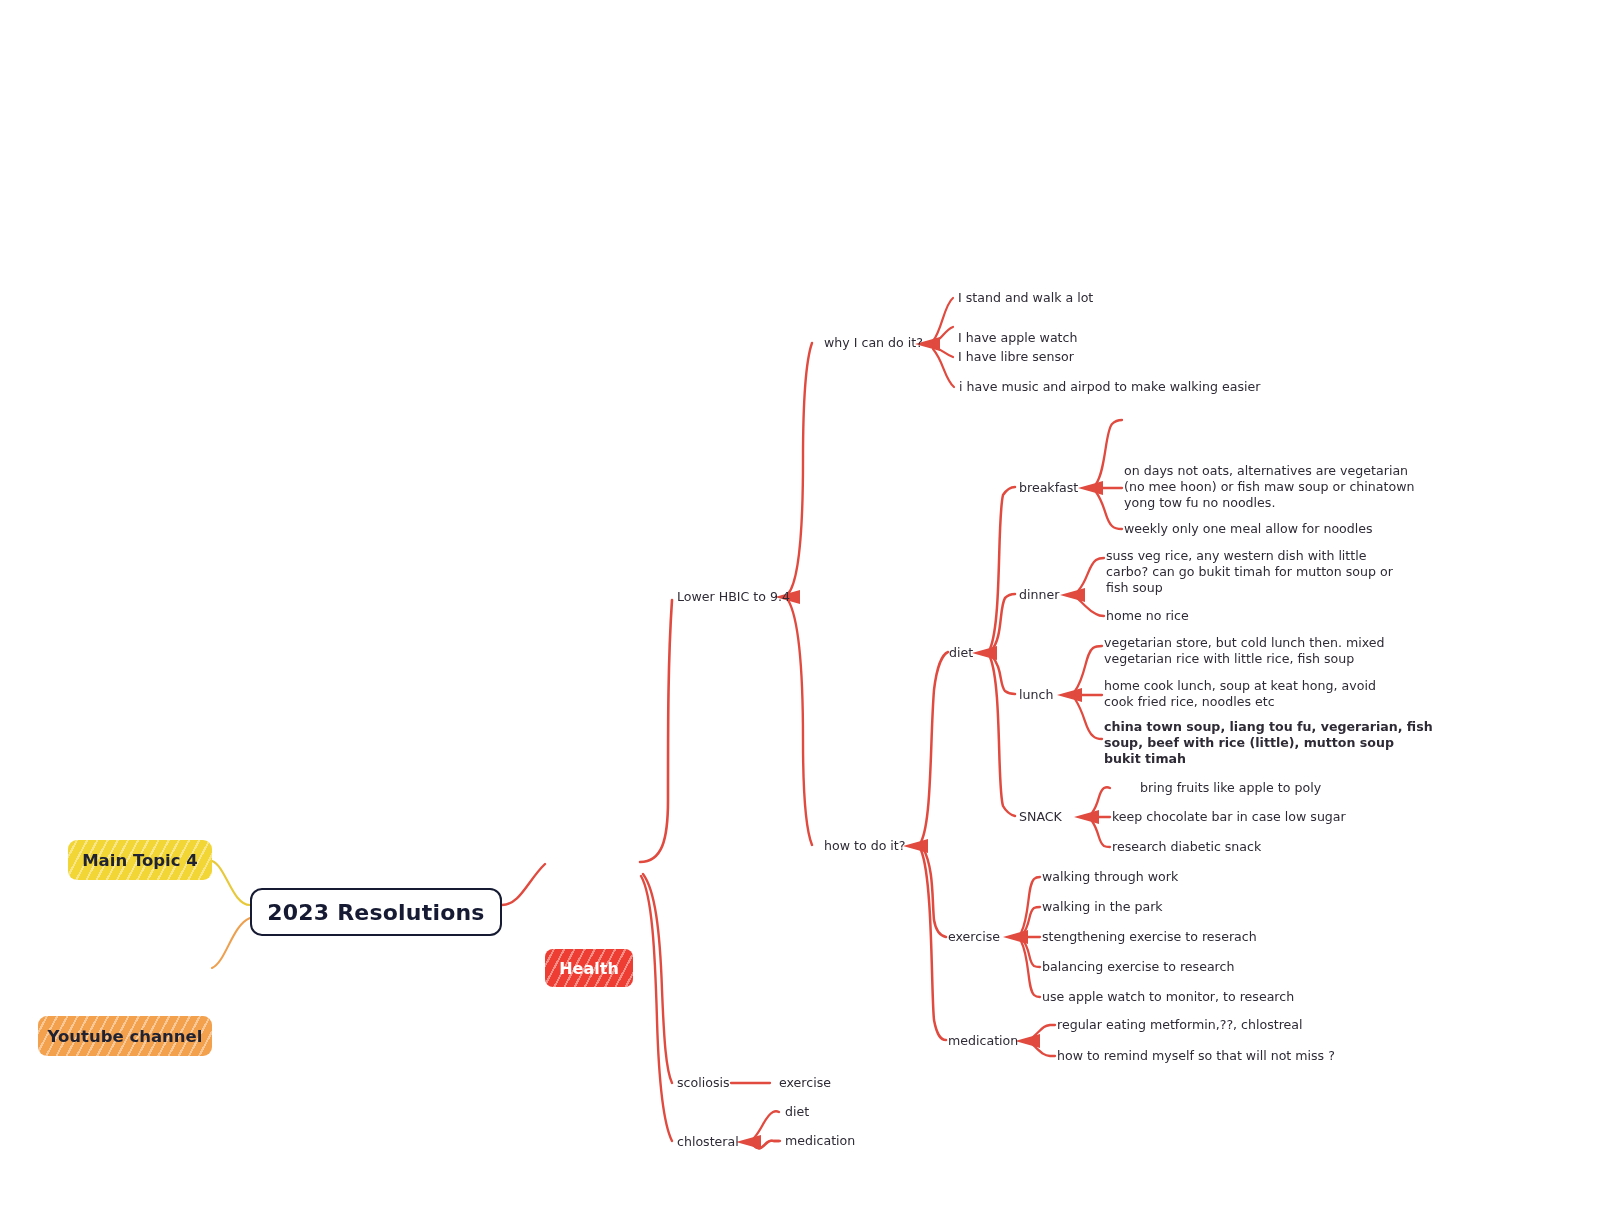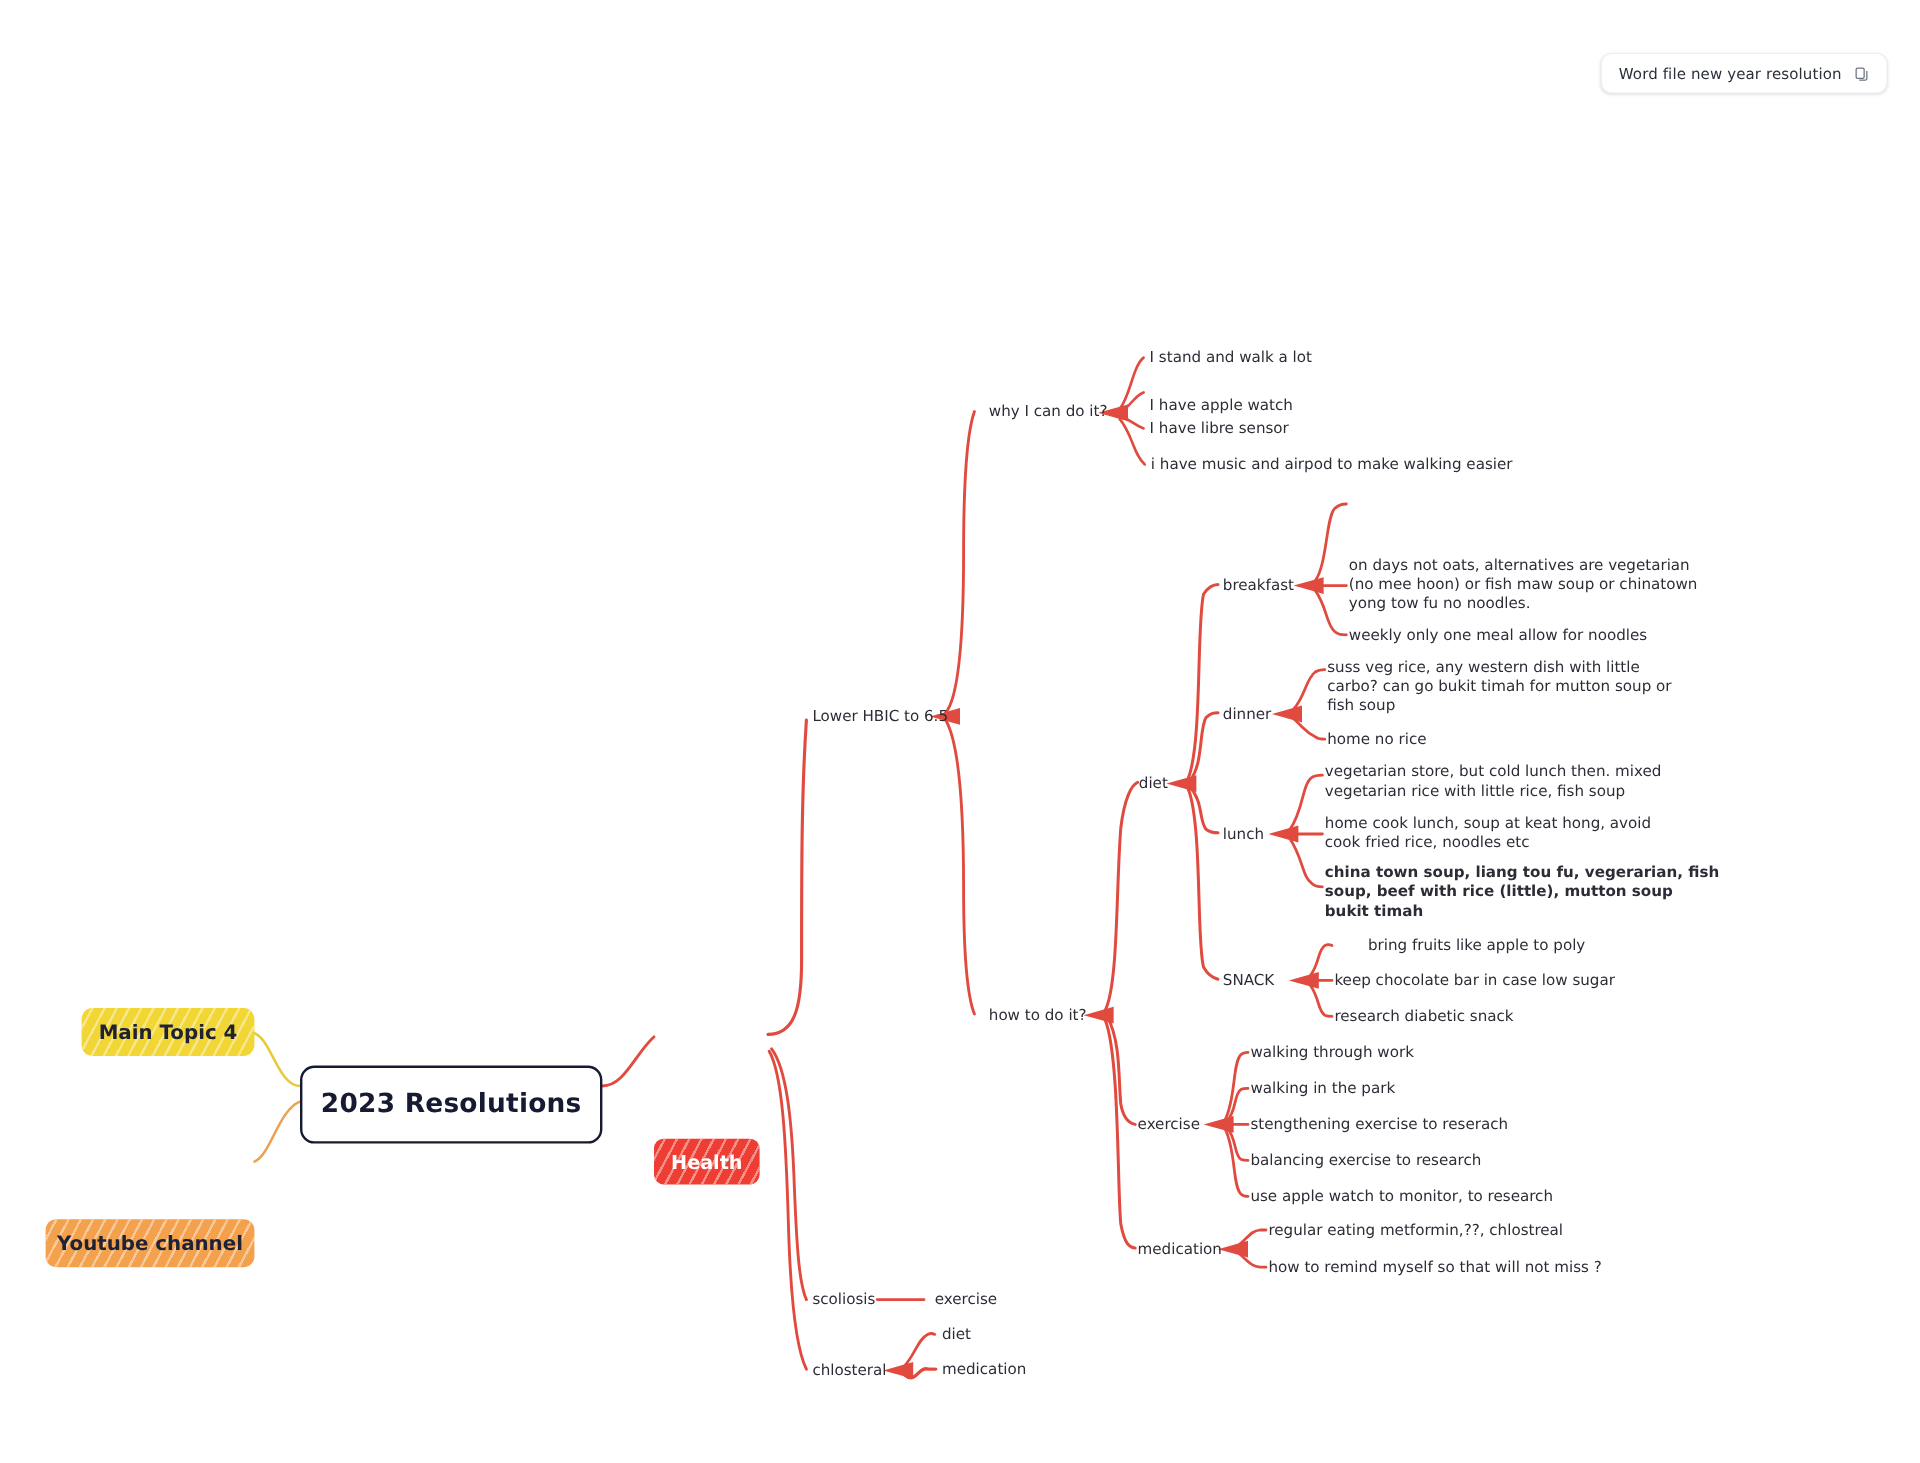--- a/index.html
+++ b/index.html
@@ -41,21 +41,21 @@
     white-space: nowrap;
   }
   .doc-chip .chip-label { letter-spacing: .1px; }
   .doc-chip .chip-icon { display: flex; align-items: center; color: #6b7280; }
 
   
   .node { position: absolute; text-align: center; }
 
   .root-node {
     left: 250px; top: 888px;
-    width: 252px; height: 65px;
+    width: 252px; height: 48px;
     background: #ffffff;
     border: 2.5px solid #161b33;
     border-radius: 12px;
     display: flex; align-items: center; justify-content: center;
     font-size: 22px;
     font-weight: 700;
     color: #161b33;
     letter-spacing: .2px;
   }
 
@@ -181,47 +181,38 @@
 
       <path d="M731,1083 L 770,1083" stroke-width="2.3"></path>
 
       <path d="M736,1142 L 761,1135 L 761,1149 Z" fill="#e04a3f" stroke="none"></path>
       <path d="M754,1138 C 763,1128 765,1116 773,1112 C 775,1111 777,1111 779,1112" stroke-width="2.3"></path>
       <path d="M754,1146 C 763,1154 765,1138 773,1141 L 779,1141" stroke-width="2.3"></path>
       <path d="M754,1146 C 763,1154 766,1138 774,1141 L 780,1141" stroke-width="2.3"></path>
     </g>
   </svg>
 
-  <div class="doc-chip">
-    <span class="chip-label">Word file new year resolution</span>
-    <span class="chip-icon">
-      <svg width="13" height="13" viewBox="0 0 16 16" fill="none" stroke="currentColor" stroke-width="1.3">
-        <rect x="2.2" y="2.2" width="8.2" height="10.6" rx="1.4"></rect>
-        <path d="M5.4 14.4h6.2a1.6 1.6 0 0 0 1.6-1.6V5.2"></path>
-      </svg>
-    </span>
-  </div>
 
   <div class="node root-node">
     <span>2023 Resolutions</span>
   </div>
 
   <div class="node main-topic" id="topic-yellow">
     <span>Main Topic 4</span>
   </div>
 
   <div class="node main-topic" id="topic-orange">
     <span>Youtube channel</span>
   </div>
 
   <div class="node main-topic" id="topic-health">
     <span>Health</span>
   </div>
 
-  <div class="lbl mid" style="left:677px; top:597px;">Lower HBIC to 6.5</div>
+  <div class="lbl mid" style="left:677px; top:597px;">Lower HBIC to 9.4</div>
   <div class="lbl mid" style="left:677px; top:1083px;">scoliosis</div>
   <div class="lbl mid" style="left:677px; top:1142px;">chlosteral</div>
 
   <div class="lbl mid" style="left:779px; top:1083px;">exercise</div>
   <div class="lbl mid" style="left:785px; top:1112px;">diet</div>
   <div class="lbl mid" style="left:785px; top:1141px;">medication</div>
 
   <div class="lbl mid" style="left:824px; top:343px;">why I can do it?</div>
   <div class="lbl mid" style="left:824px; top:846px;">how to do it?</div>
 

